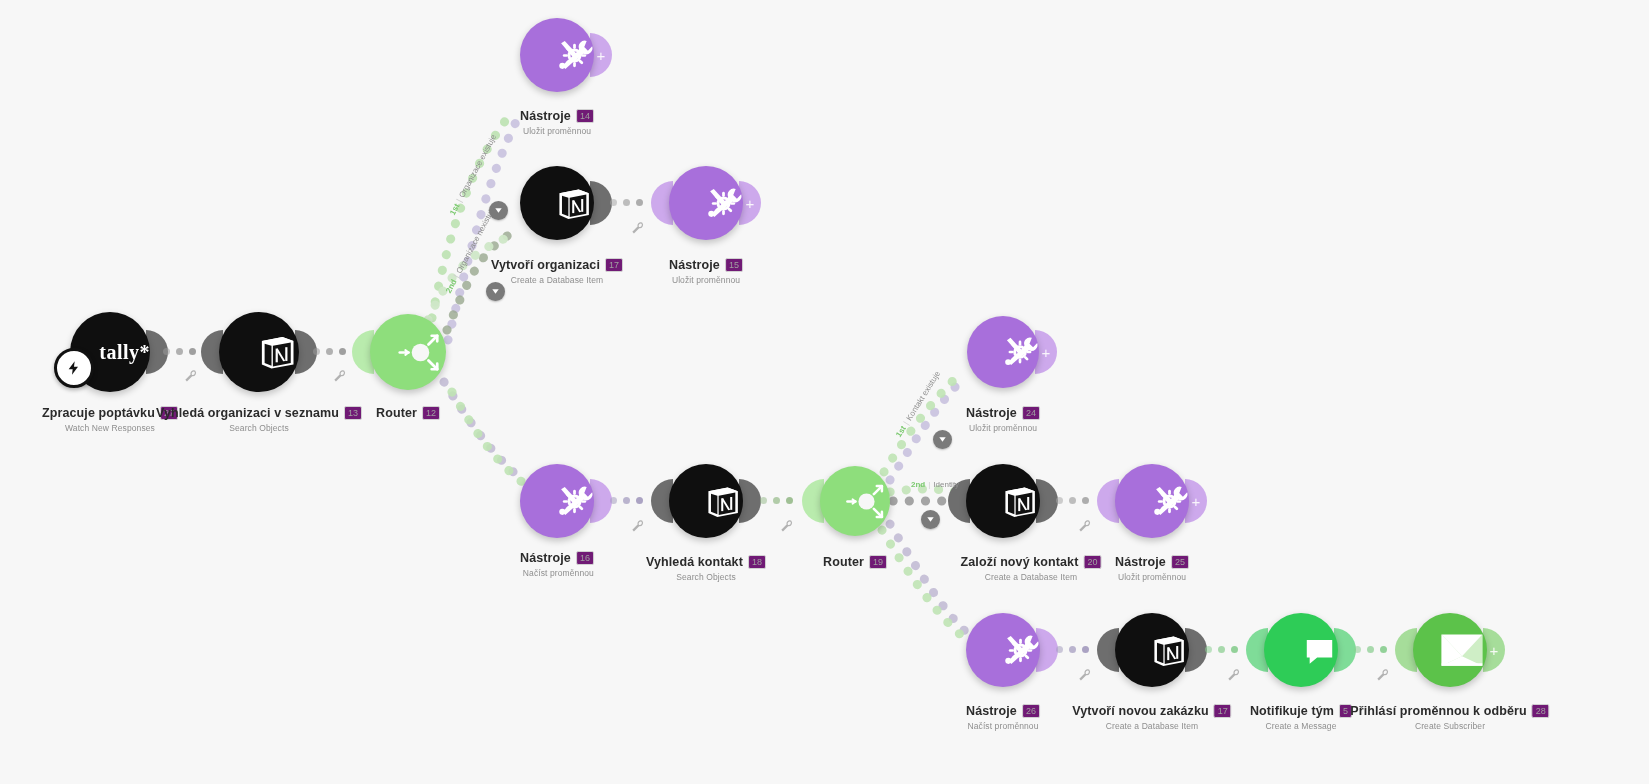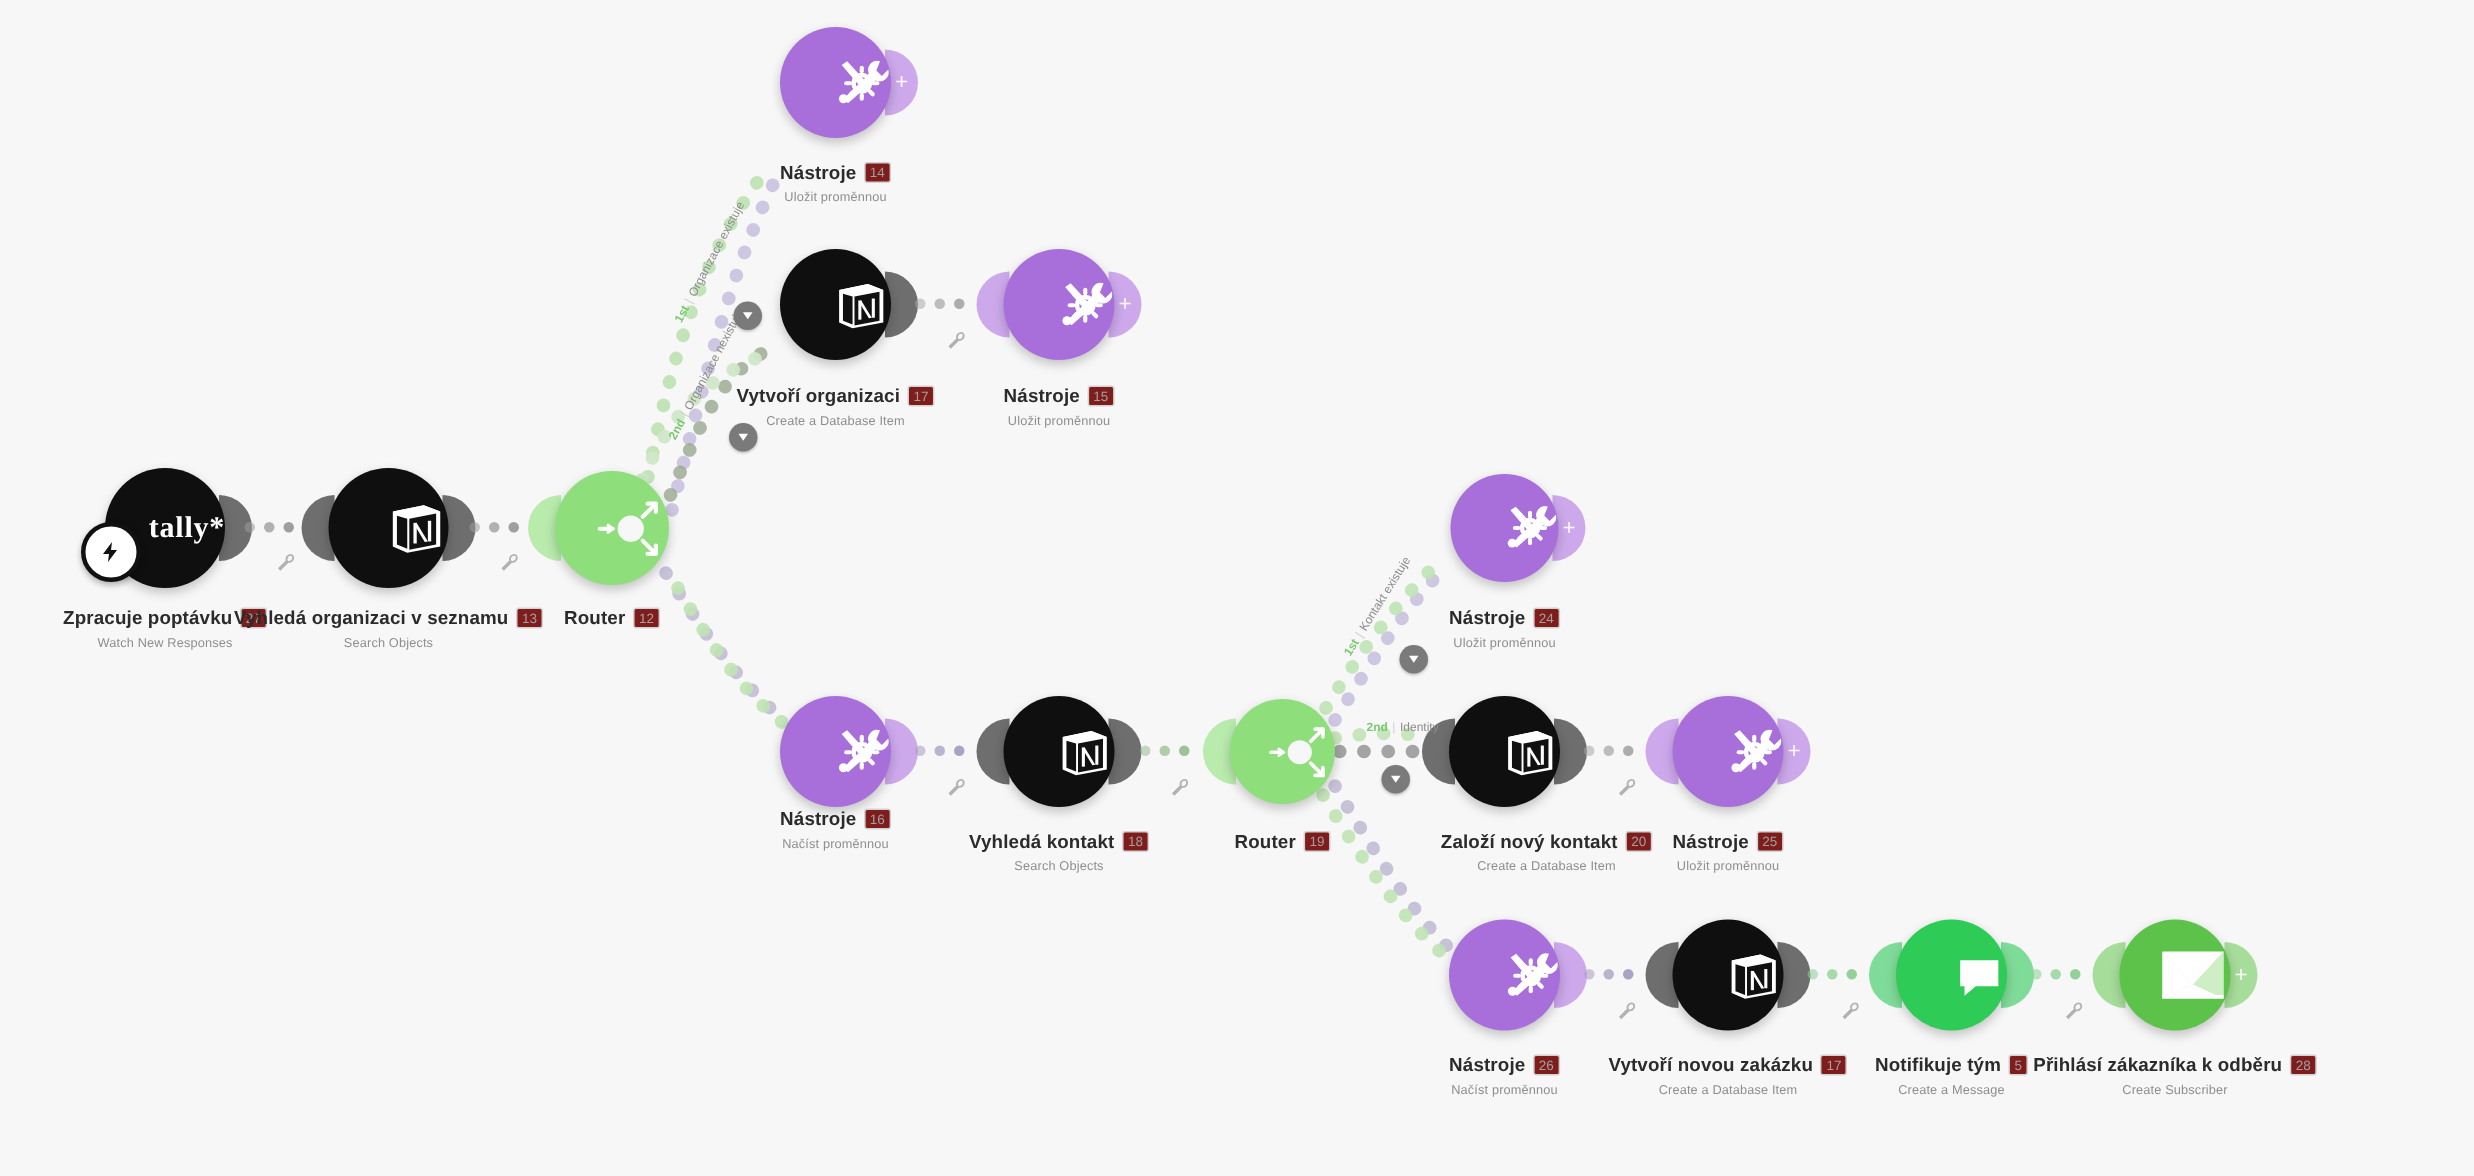--- a/index.html
+++ b/index.html
@@ -62,21 +62,21 @@
     font-size:12.5px;font-weight:700;color:#2b2b2b;
     letter-spacing:.1px;
     display:inline-block;vertical-align:middle;
   }
   .nlabel .badge{
     display:inline-block;vertical-align:middle;
     margin-left:5px;
     font-size:9px;color:#a0a0a0;
     border:1px solid #d2d2d2;border-radius:2px;
     padding:0 3px;line-height:12px;
-    background:#7f1d1d;
+    background:#701a75;
   }
   .nlabel .sub{
     margin-top:2px;
     font-size:8.5px;color:#8e8e8e;
     letter-spacing:.1px;
   }
 
   
   .routelbl{
     position:absolute;
@@ -296,21 +296,21 @@
               <line x1="20" y1="44" x2="23" y2="41"></line>
         </g>
         <path d="M10 12 L16 8 L40 34 L34 40 Z"></path>
         <circle cx="12" cy="49" r="5"></circle>
         <path d="M12 49 L38 24 L44 30 L17 54 Z"></path>
         <path d="M52 8 a10 10 0 0 0 -12 14 l-4 5 6 6 5-4 a10 10 0 0 0 14-12 l-7 7 -6-6 z"></path>
       </g>
         </svg>
       </div>
     </div>
-    <div class="nlabel" style="left: 557px; top: 537px;">
+    <div class="nlabel" style="left: 557px; top: 548px; text-align: right;">
       <div><span class="title">Nástroje</span><span class="badge">16</span></div>
       <div class="sub">Načíst proměnnou</div>
     </div>
     <div class="node" style="left: 669px; top: 464px; width: 74px; height: 74px;">
       <div class="half left" style="left: -18px; background: rgb(110, 110, 110);"></div>
       <div class="half right" style="left: 70px; background: rgb(110, 110, 110);"></div>
       <div class="bubble" style="width: 74px; height: 74px; background: rgb(15, 15, 15);">
         <svg width="41" height="41" viewBox="0 0 64 64" aria-hidden="true">
       <g>
         <path d="M10 16 L40 10 L56 16 L56 50 L24 56 L10 50 Z" fill="#ffffff"></path>
@@ -505,21 +505,21 @@
       <div class="bubble" style="width: 74px; height: 74px; background: rgb(92, 194, 74);">
         <svg width="50" height="50" viewBox="0 0 64 64" aria-hidden="true">
       <path d="M6 12 L58 12 L58 52 L6 52 Z" fill="#ffffff"></path>
       <path d="M6 12 L32 40 L58 12 L58 52 L32 40 L6 52 Z" fill="#cfeec6"></path>
       <path d="M6 12 L32 40 L6 52 Z" fill="#ffffff"></path>
       <path d="M6 52 L58 52 L58 49 L6 49 Z" fill="#ffffff"></path>
     </svg>
       </div>
     </div>
     <div class="nlabel" style="left: 1450px; top: 701px;">
-      <div><span class="title">Přihlásí zákazníka k odběru</span><span class="badge">28</span></div>
+      <div><span class="title">Přihlásí proměnnou k odběru</span><span class="badge">28</span></div>
       <div class="sub">Create Subscriber</div>
     </div>
     <div class="dots" style="left: 162.5px; top: 348px;">
       <i style="width:7px;height:7px;background:#9a9a9a;opacity:0.55"></i>
       <i style="width:7px;height:7px;background:#9a9a9a;opacity:0.75"></i>
       <i style="width:7px;height:7px;background:#9a9a9a;opacity:0.9500000000000001"></i>
     </div>
     <div class="wrench" style="left: 184px; top: 368px;"><svg width="13" height="13" viewBox="0 0 24 24">
         <path d="M20 4 a5 5 0 0 0 -6.6 6.6 L4 20 l1.4 1.4 9.4-9.4 A5 5 0 0 0 20 4 z" fill="none" stroke="#7a7a7a" stroke-width="2.2" stroke-linecap="round"></path>
       </svg></div>

